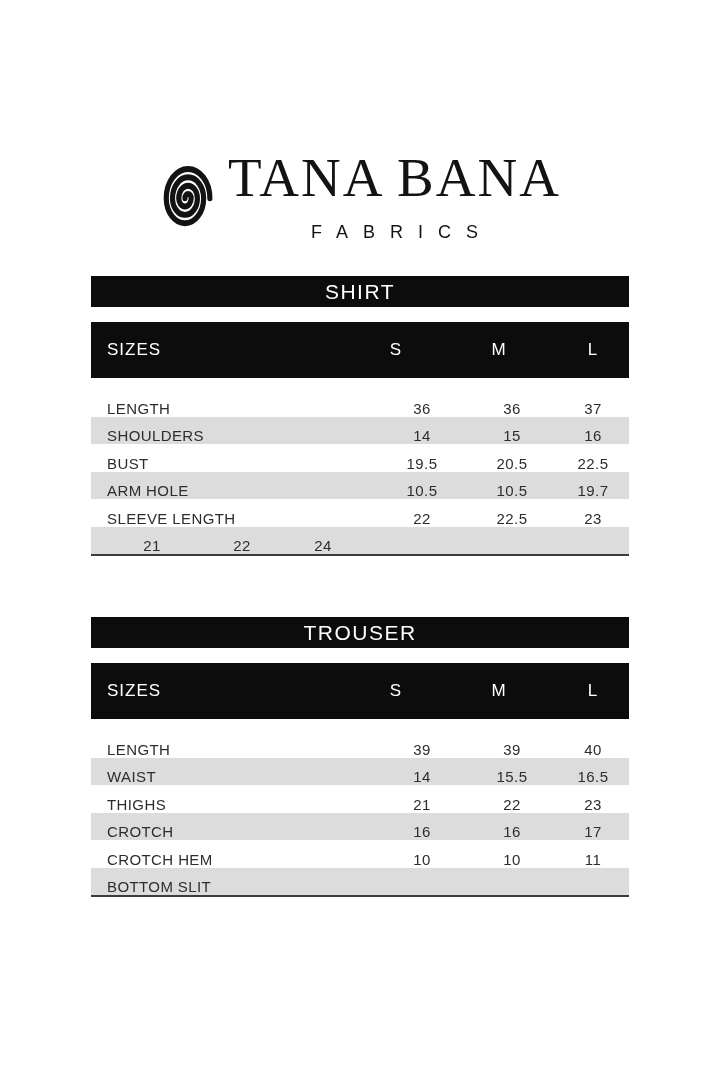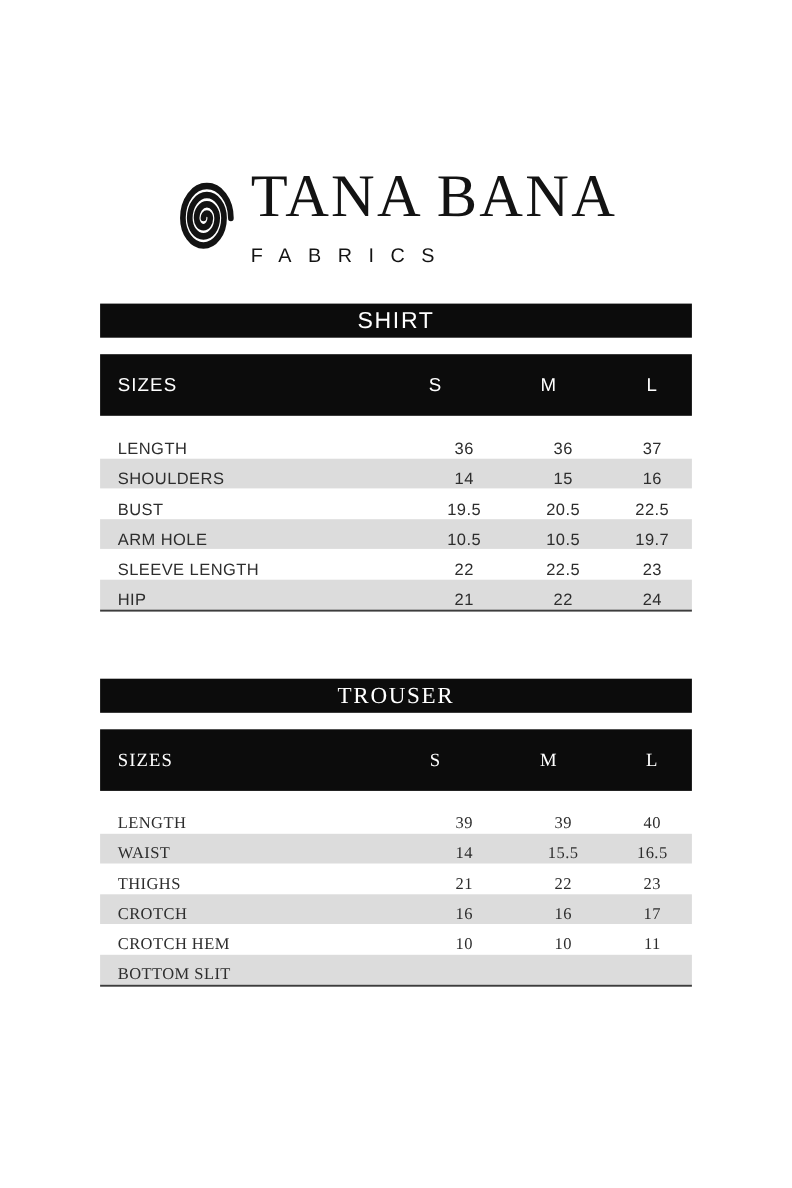--- a/index.html
+++ b/index.html
@@ -16,34 +16,34 @@
     width:720px;height:1080px;margin:0 auto;overflow:hidden;
     font-family:"Liberation Sans", sans-serif;
   }
   .page{width:538px;margin:0 auto;}
   
   .logo{
     display:flex;align-items:center;justify-content:center;
     gap:15px;padding-top:150px;
   }
   .logo-icon svg{display:block;}
-  .logo-text{display:flex;flex-direction:column;align-items:flex-start;}
+  .logo-text{display:flex;flex-direction:column;align-items:center;}
   .brand-name{
     font-family:"Liberation Serif", serif;
     font-size:55px;line-height:1;letter-spacing:2px;
     color:var(--logo-color);white-space:nowrap;
   }
   .brand-sub{
     margin-top:17px;
     font-size:18px;letter-spacing:15px;margin-right:-15px;
     color:var(--logo-color);white-space:nowrap;
   }
   
   .sections{margin-top:33px;}
-  .section + .section{margin-top:61px;font-family:Liberation Serif, serif;}
+  .section + .section{margin-top:61px;}
   .title-bar{
     height:31px;background:var(--bar-bg);color:var(--bar-text);
     display:flex;align-items:center;justify-content:center;
     font-size:21px;letter-spacing:1.5px;
   }
   .header-bar{
     height:56px;margin-top:15px;background:var(--bar-bg);color:var(--bar-text);
     display:flex;align-items:center;padding-left:16px;
     font-size:17px;letter-spacing:1px;gap:13px;
   }
@@ -118,21 +118,20 @@
   </div>
 
   <div class="row">
     <span class="label">SLEEVE LENGTH</span>
     <span class="val s">22</span>
     <span class="val m">22.5</span>
     <span class="val l">23</span>
   </div>
 
   <div class="row">
-    <span class="label">HIP</span>
     <span class="val s">21</span>
     <span class="val m">22</span>
     <span class="val l">24</span>
   </div>
 </div>
   </div>
 
   <div class="section">
     <div class="title-bar">
       <span class="title">TROUSER</span>

